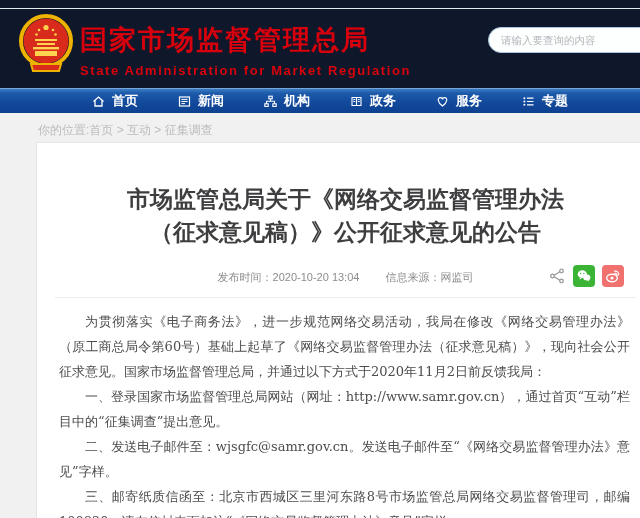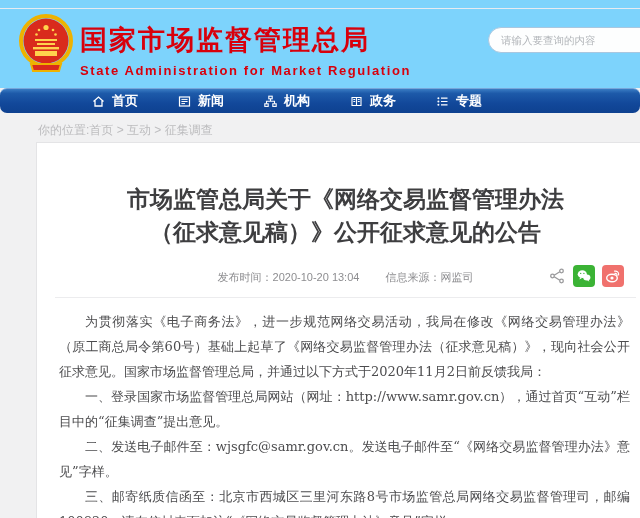--- a/index.html
+++ b/index.html
@@ -1,35 +1,35 @@
 <!DOCTYPE html>
 <html><head>
 <meta charset="utf-8">
 <style>
   * { margin:0; padding:0; box-sizing:border-box; }
   html,body { width:640px; height:518px; overflow:hidden; background:#f1f1f2;
               font-family:"Liberation Sans","DejaVu Sans",sans-serif; }
 
   
-  .header { position:absolute; left:0; top:0; width:640px; height:88px; background:#7dd3fc; }
+  .header { position:absolute; left:0; top:0; width:640px; height:88px; background:#0f172a; }
   .topline { position:absolute; left:0; top:8px; width:640px; height:1px; background:#e6ebf1; }
   .emblem { position:absolute; left:18px; top:12px; width:56px; height:66px; }
   .brand { position:absolute; left:80px; top:22px; }
   .brand-cn { font-size:27px; font-weight:bold; color:#d8000c; letter-spacing:2px;
               font-family:"Liberation Sans","DejaVu Sans",sans-serif; }
   .brand-en { margin-top:5px; font-size:13px; font-weight:bold; color:#d8000c; letter-spacing:1.6px; }
   .search-box { position:absolute; left:488px; top:27px; width:190px; height:26px;
                 border:1px solid #a9c7e0; border-radius:14px; background:#fdfefe;
                 padding:0 12px; font-size:10.5px; color:#555; outline:none; }
   .search-box::placeholder { color:#b3b6ba; }
 
   
   .nav { position:absolute; left:0; top:88px; width:640px; height:25px;
          background:linear-gradient(#3a7cc4 0%, #1d5aa9 18%, #12489a 60%, #0e4190 100%);
-         border-top:1px solid #76a6da; overflow:hidden;border-radius:7px; }
+         border-top:1px solid #76a6da; overflow:hidden; }
   .nav-inner { display:flex; padding-left:72px; height:100%; width:700px; }
   .nav-item { width:86px; height:100%; display:flex; align-items:center; justify-content:center;
               gap:7px; cursor:pointer; flex:0 0 auto; }
   .nav-item span { color:#ffffff; font-size:13px; font-weight:bold; white-space:nowrap; }
   .nav-icon { width:13px; height:13px; flex:0 0 auto; }
 
   
   .breadcrumb { position:absolute; left:38px; top:122px; font-size:12px; color:#bcbcbe; }
 
   
@@ -112,20 +112,26 @@
       <span>机构</span>
     </div>
 
     <div class="nav-item">
       <svg class="nav-icon" viewBox="0 0 13 13">
         <path d="M2 2.5 H11 V10.5 H2 Z M6.5 2.5 V10.5 M3.3 4.5 H5.2 M7.8 4.5 H9.7 M3.3 6.5 H5.2 M7.8 6.5 H9.7" fill="none" stroke="#fff" stroke-width="1.1"></path>
       </svg>
       <span>政务</span>
     </div>
 
+    <div class="nav-item">
+      <svg class="nav-icon" viewBox="0 0 13 13">
+        <path d="M6.5 11 C1.2 7.4 1.4 2.7 4.2 2.7 C5.7 2.7 6.5 3.9 6.5 4.4 C6.5 3.9 7.3 2.7 8.8 2.7 C11.6 2.7 11.8 7.4 6.5 11 Z" fill="none" stroke="#fff" stroke-width="1.2"></path>
+      </svg>
+      <span>服务</span>
+    </div>
 
 
     <div class="nav-item">
       <svg class="nav-icon" viewBox="0 0 13 13">
         <circle cx="2.4" cy="3.2" r="1" fill="#fff"></circle>
         <circle cx="2.4" cy="6.5" r="1" fill="#fff"></circle>
         <circle cx="2.4" cy="9.8" r="1" fill="#fff"></circle>
         <path d="M5 3.2 H11.5 M5 6.5 H11.5 M5 9.8 H11.5" stroke="#fff" stroke-width="1.2"></path>
       </svg>
       <span>专题</span>

